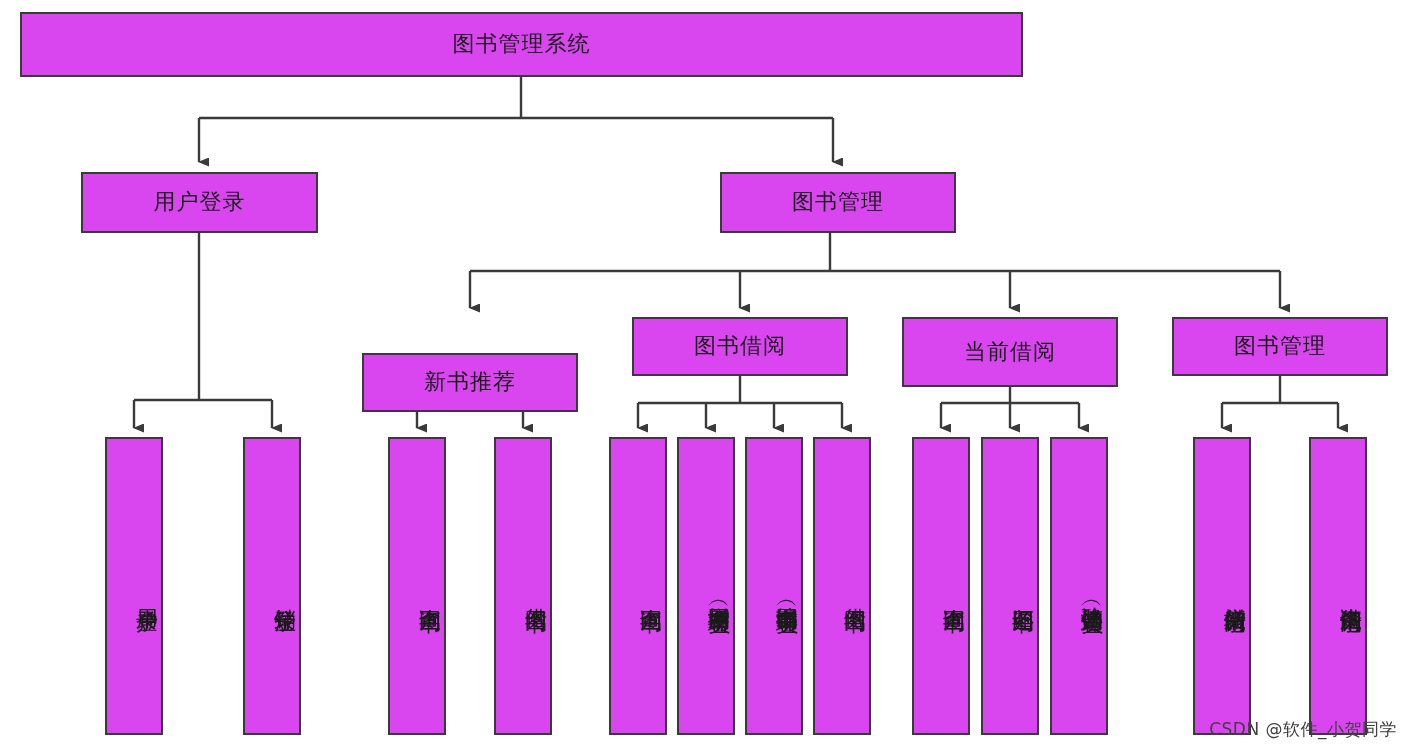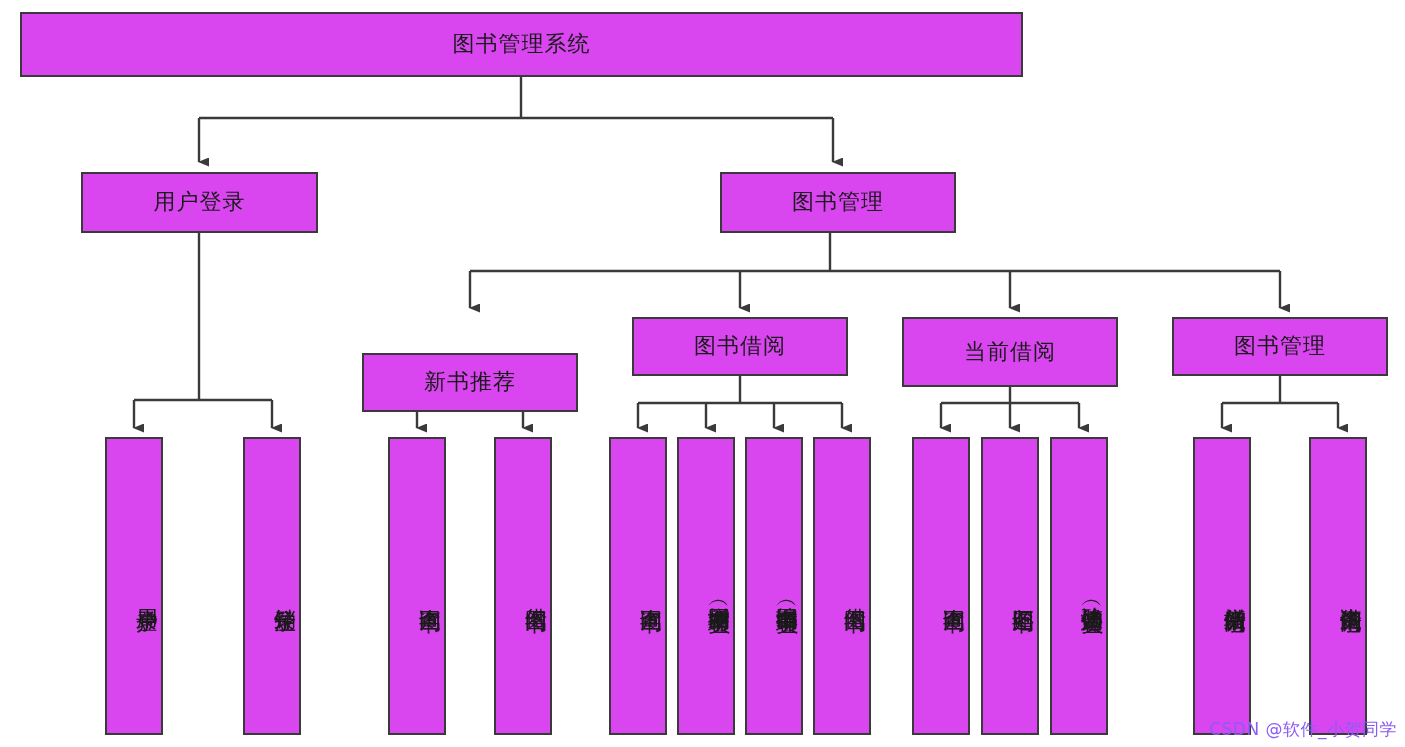--- a/index.html
+++ b/index.html
@@ -55,21 +55,21 @@
   .node-v .vlabel {
     writing-mode: vertical-rl;
     text-orientation: upright;
     display: block;
   }
   .watermark {
     position: absolute;
     right: 8px;
     bottom: 6px;
     font-size: 17px;
-    color: #8b5cf6;
+    color: #404040;
     letter-spacing: 0.5px;
     white-space: nowrap;
     z-index: 9;
   }
 </style>
 </head>
 <body>
 
 <div id="diagram-root">
 

